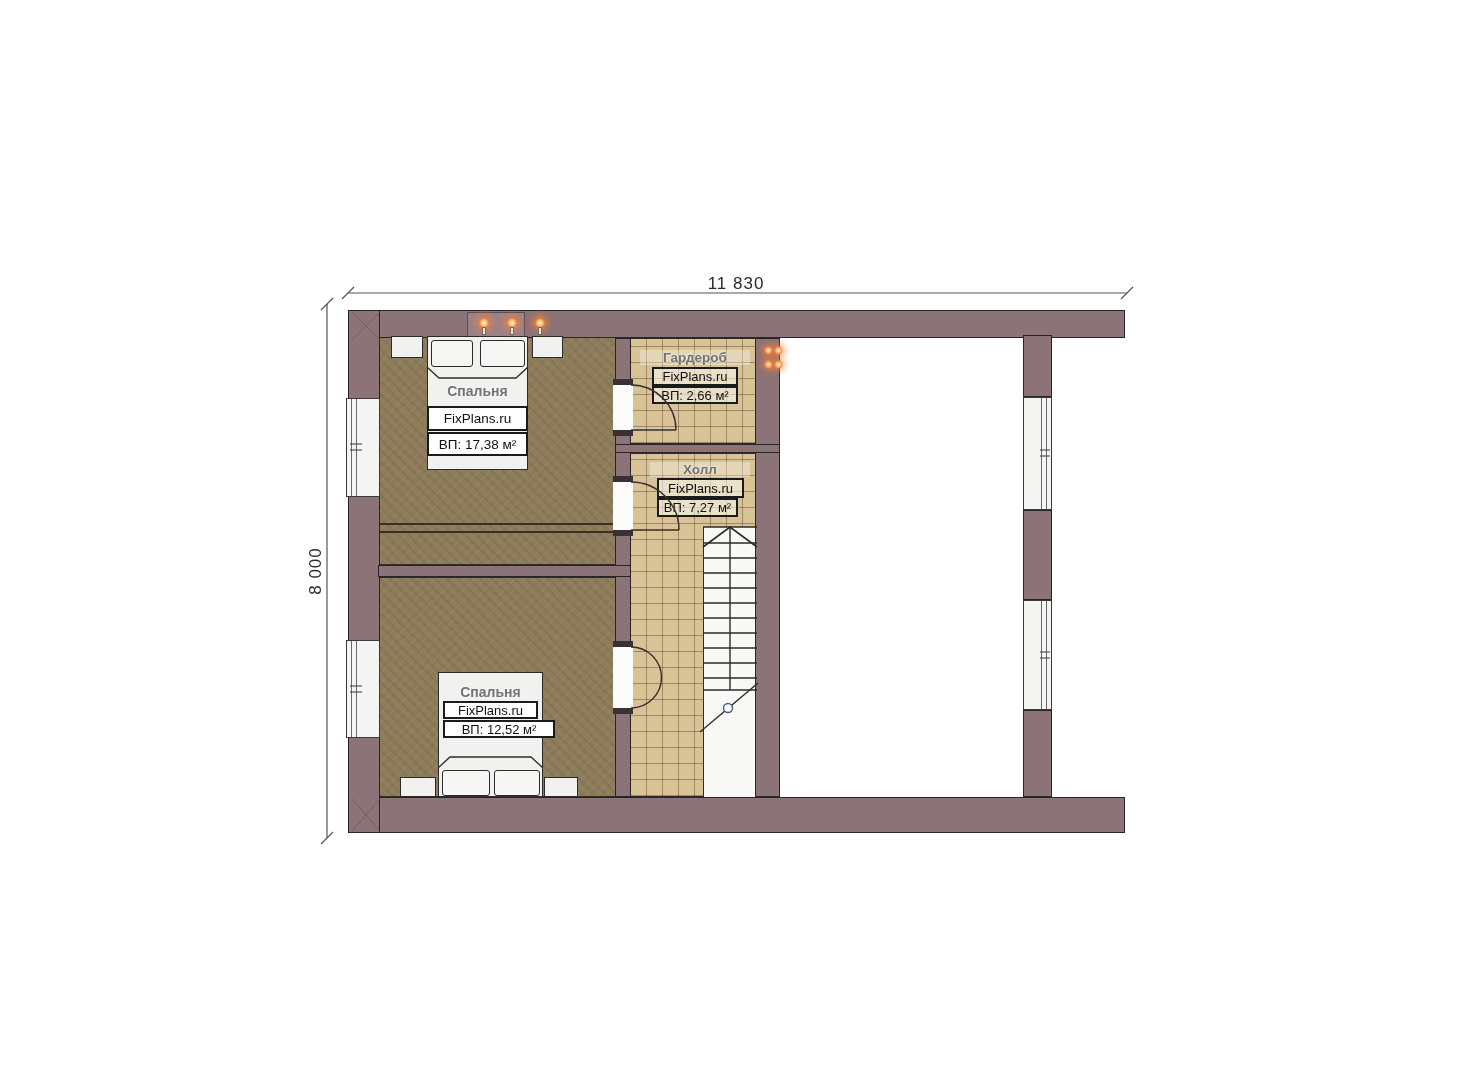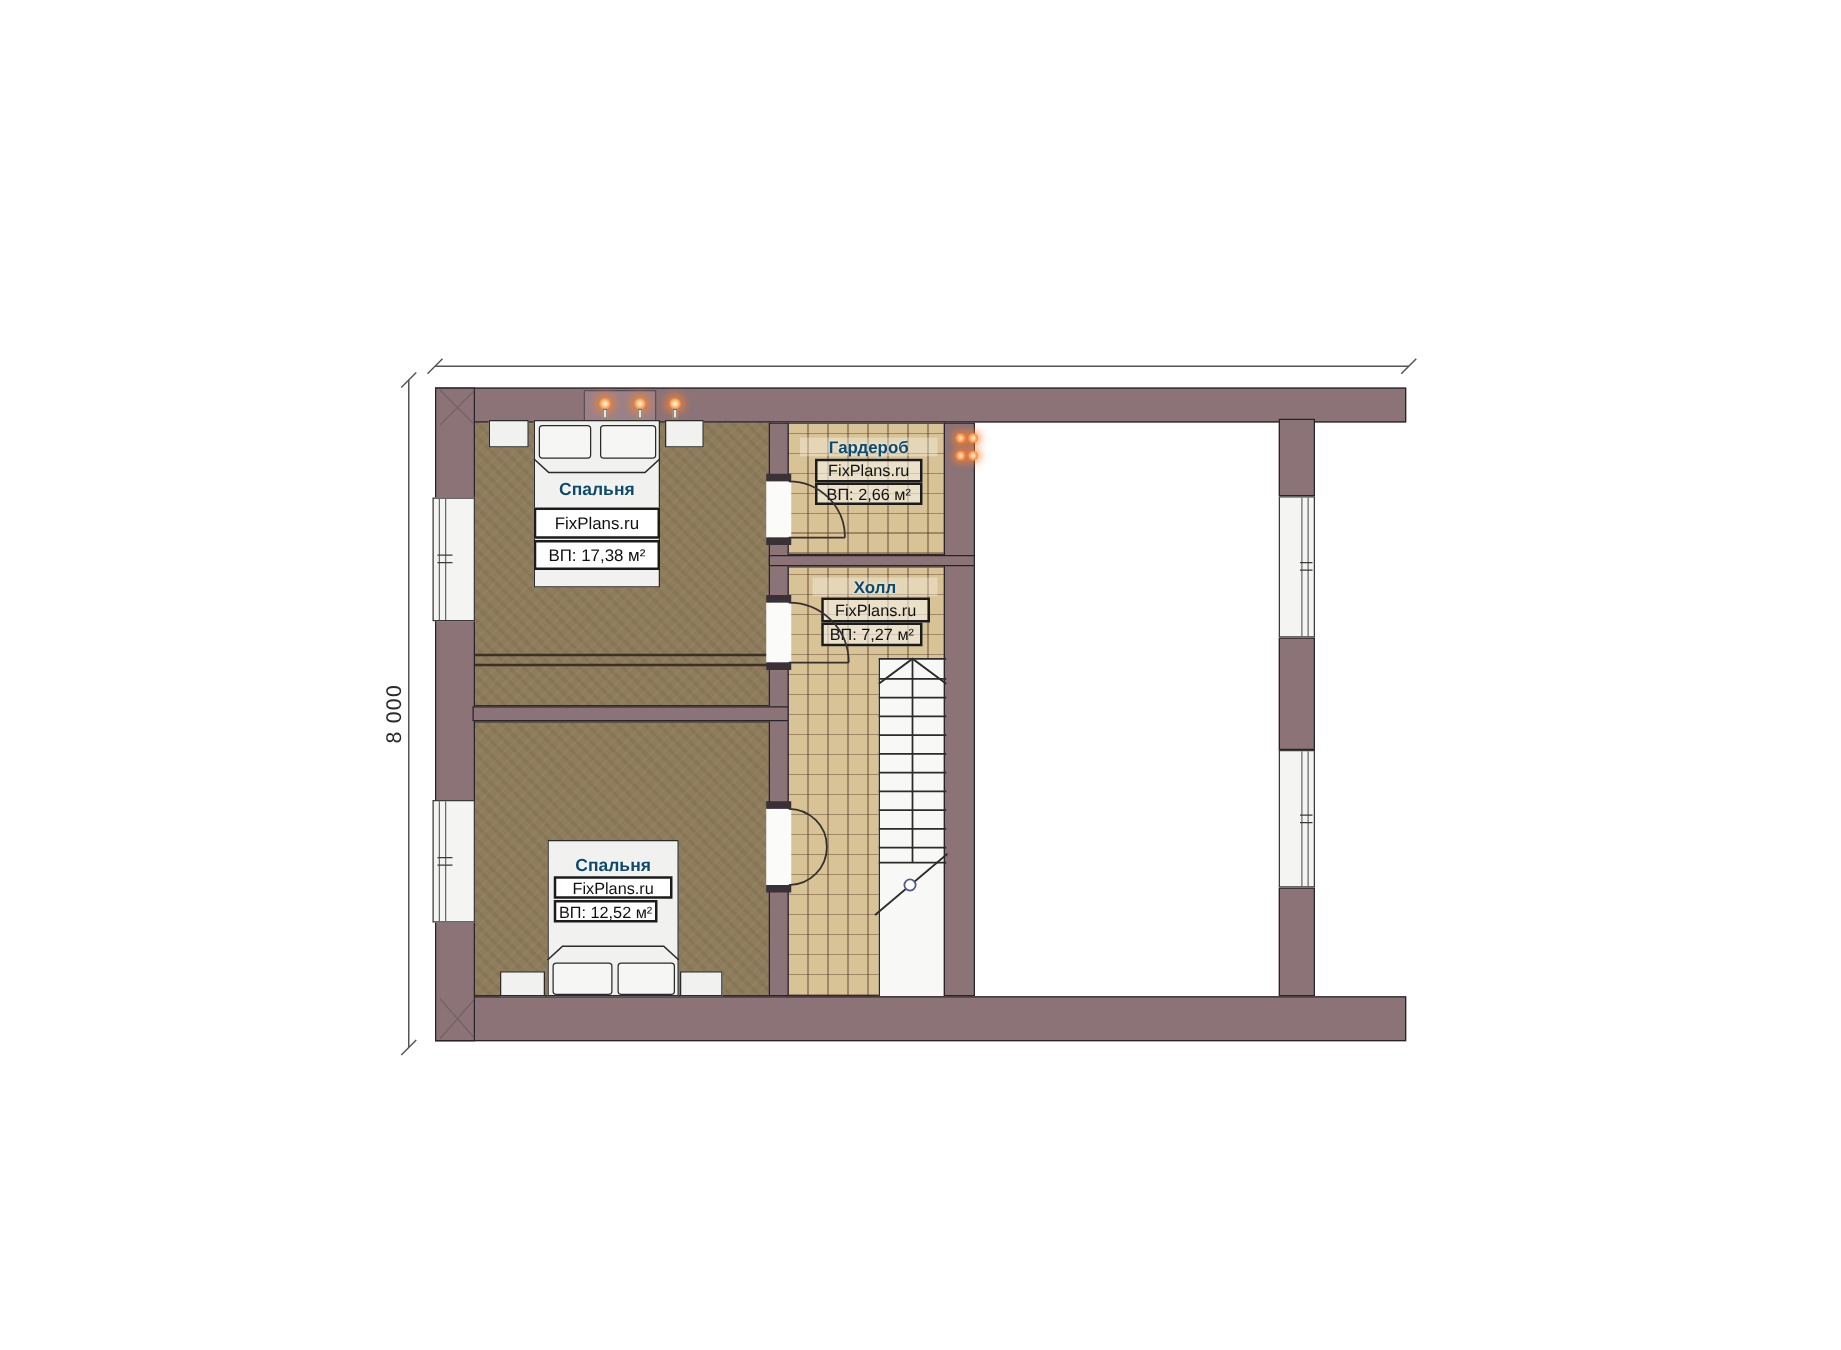--- a/index.html
+++ b/index.html
@@ -30,21 +30,21 @@
   
   .gap{background:#fbfbfa;}
   .hinge{background:#3a3136;}
 
   
   .furn{background:#f1f1ef;border:1.4px solid #2b2b2b;}
   .pillow{background:#f6f6f4;border:1.3px solid #2b2b2b;border-radius:3px;}
   .stairwell{background:#f8f8f6;border-left:1.5px solid #2b2b2b;}
 
   
-  .room-title{font-weight:bold;font-size:14px;text-align:center;color:#0c4a6e;
+  .room-title{font-weight:bold;font-size:14px;text-align:center;color:#737373;
               text-shadow:0 0 3px rgba(255,255,255,.8);}
   .tile-title{background:rgba(252,250,244,.35);}
   .lbox{border:2px solid #1b1b1b;display:flex;align-items:center;justify-content:center;
         font-size:13.5px;color:#101010;background:#ffffff;}
   .lbox.on-tile{background:rgba(252,250,244,.55);}
 
   
   .sconce{width:10px;height:10px;border-radius:50%;
     background:radial-gradient(circle,#fff3d0 10%,#ff9a45 55%,rgba(255,140,60,.12) 78%);
     box-shadow:0 0 7px 3px rgba(255,128,48,.75);}
@@ -149,32 +149,33 @@
       <span>FixPlans.ru</span>
     </div>
   <div class="abs lbox on-tile" style="left:657px;top:498px;width:81px;height:19px;font-size:13px;">
       <span>ВП: 7,27 м²</span>
     </div>
 
   <div class="abs room-title" style="left:438px;top:684px;width:105px;">Спальня</div>
   <div class="abs lbox" style="left:443px;top:701px;width:95px;height:18px;font-size:13px;">
       <span>FixPlans.ru</span>
     </div>
-  <div class="abs lbox" style="left:443px;top:720px;width:83px;height:18px;font-size:13px;">
+  <div class="abs lbox" style="left:443px;top:720px;width:112px;height:18px;font-size:13px;">
       <span>ВП: 12,52 м²</span>
     </div>
 
   <div class="abs sconce" style="left:479px;top:318px;"></div>
   <div class="abs sconce" style="left:507px;top:318px;"></div>
   <div class="abs sconce" style="left:535px;top:318px;"></div>
   <div class="abs glow-dot" style="left:764px;top:346px;"></div>
   <div class="abs glow-dot" style="left:774px;top:346px;"></div>
   <div class="abs glow-dot" style="left:764px;top:360px;"></div>
   <div class="abs glow-dot" style="left:774px;top:360px;"></div>
 
+  <div class="abs dim-label" style="left:345px;top:274px;width:782px;">11 830</div>
   <div class="abs dim-label dim-left-wrap" style="left:316px;top:571px;">8 000</div>
 
   <svg class="overlay" width="1473" height="1080" viewBox="0 0 1473 1080">
 
     <g stroke="#555555" stroke-width="1.2" fill="none">
       <path d="M348 293 H1127 M327 304 V838"></path>
       <path d="M342 299 L354 287 M1121 299 L1133 287 M321 310 L333 298 M321 844 L333 832"></path>
     </g>
 
     <g stroke="#5a4c4c" stroke-width="1" opacity="0.45" fill="none">

